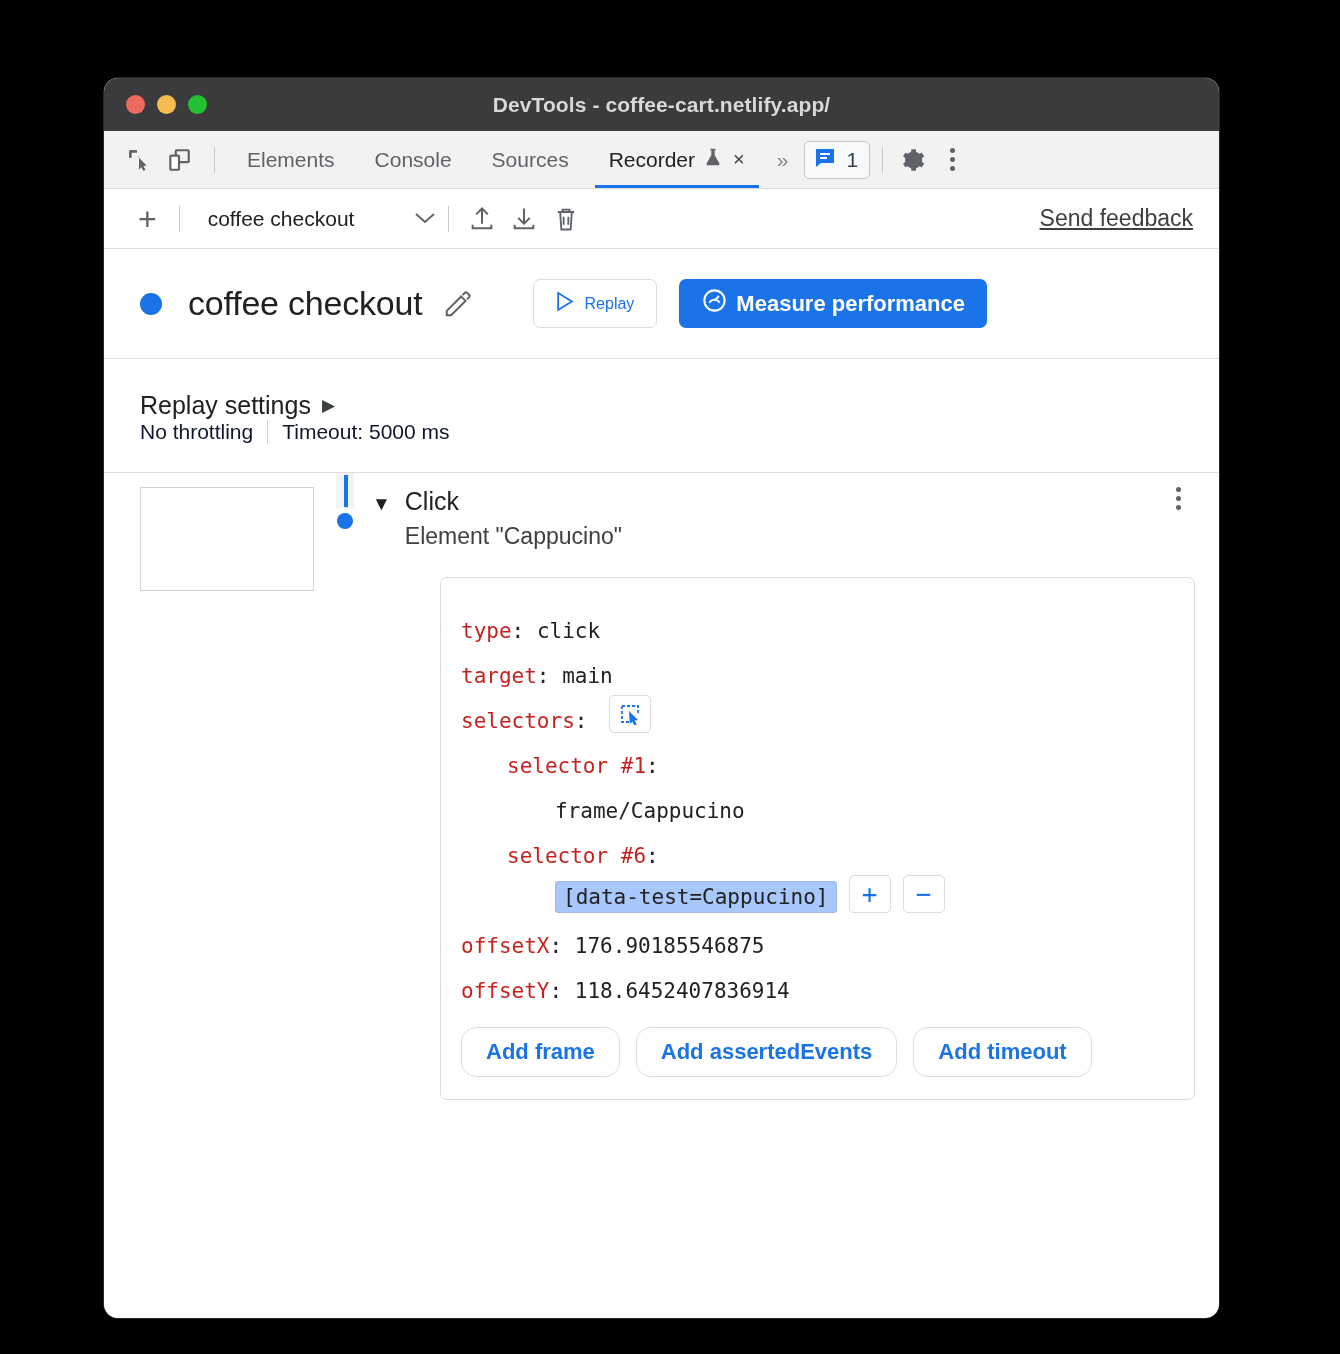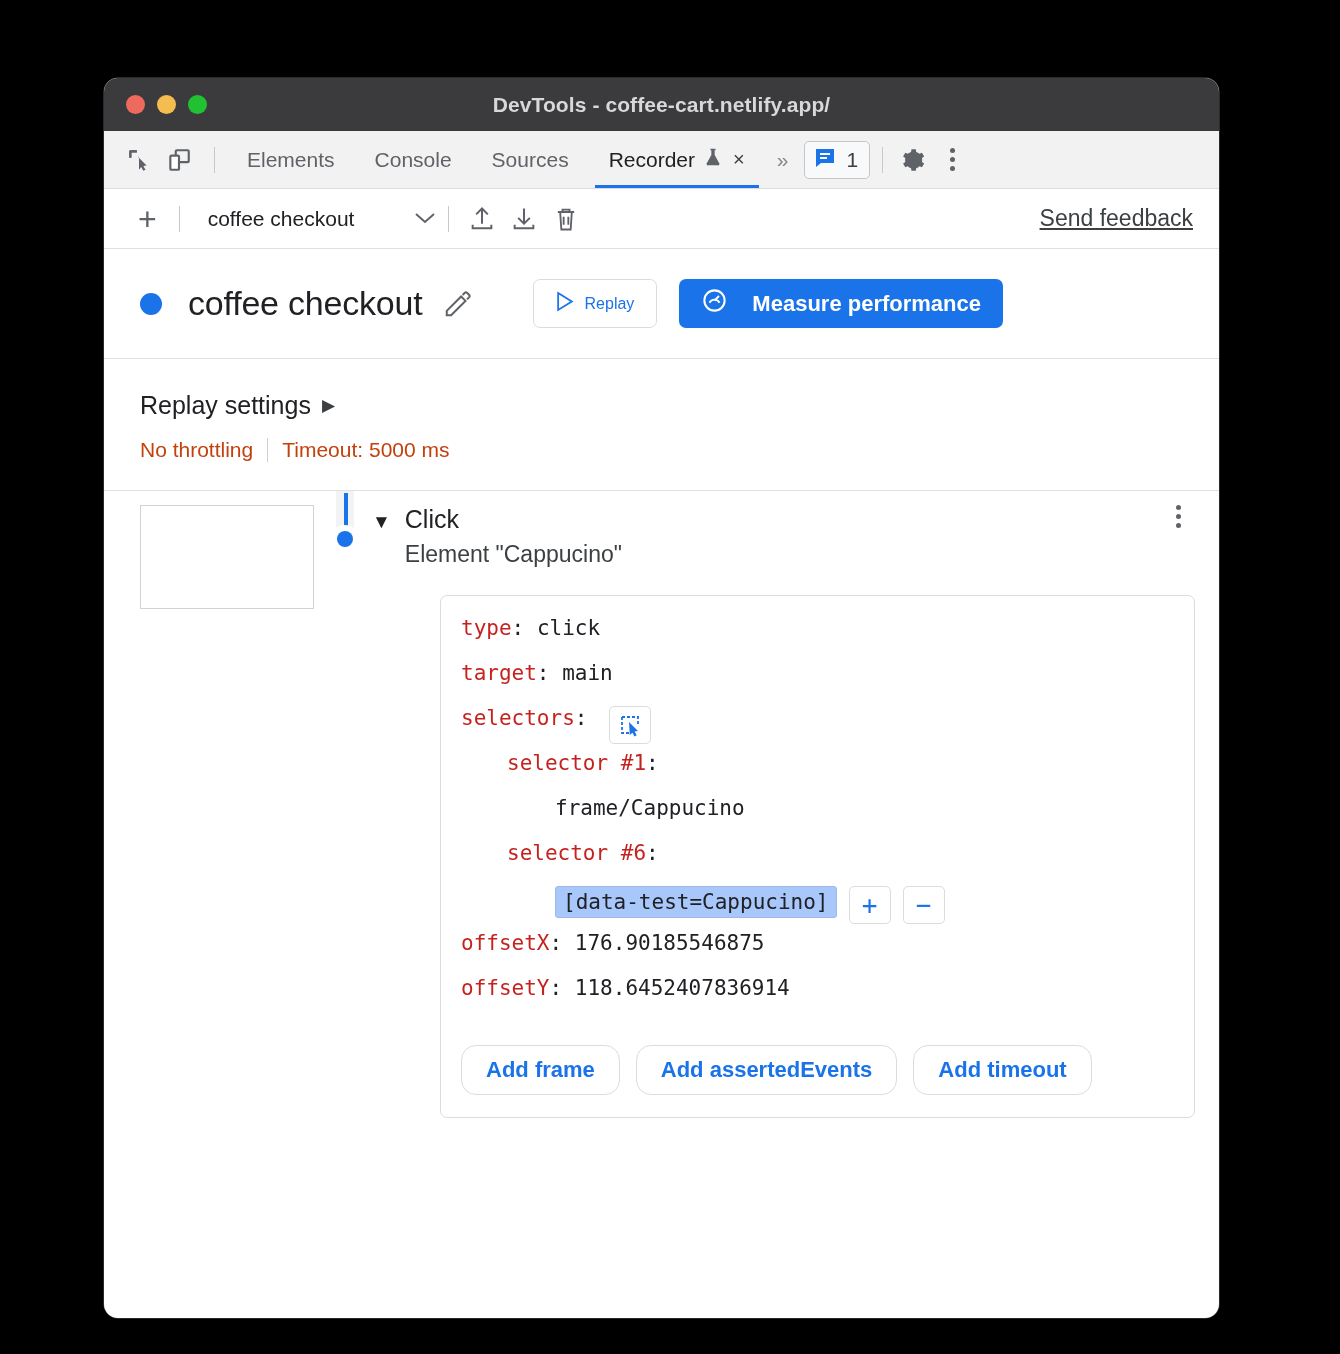--- a/index.html
+++ b/index.html
@@ -102,39 +102,39 @@
   .pencil { margin-left: 20px; display: flex; }
   .btn-replay {
     margin-left: 60px;
     display: flex; align-items: center; gap: 10px;
     border: 1px solid #dadce0; border-radius: 7px;
     height: 49px; padding: 15px 22px;
     color: #1a73e8; font-size: 16px; background: #fff;
   }
   .btn-measure {
     margin-left: 22px;
-    display: flex; align-items: center; gap: 24px;
+    display: flex; align-items: center; gap: 8px;
     border-radius: 7px; height: 49px; padding: 12px 22px;
     color: #fff; font-size: 22px; background: #1a73e8; border: none;
     font-weight: bold;
   }
   
   .settings {
     display: flex; padding: 32px 0 28px 36px;
     border-bottom: 1px solid #e0e0e0;
   }
   .settings-col { width: 590px; }
   .settings-col.env { width: auto; }
   .settings-head {
     font-size: 25px; color: #202124;
     display: flex; align-items: center; gap: 11px;
   }
   .tri-right { font-size: 17px; color: #3c4043; }
   .settings-sub {
-    margin-top: 18px; font-size: 21px; color: #c2410c;
+    font-size: 21px; color: #0f172a;
     display: flex; align-items: flex-end;
   }
   .settings-sub .sep { width: 1px; height: 24px; background: #d0d0d0; margin: 0 14px; }
   
   .steps { display: flex; position: relative; }
   .shot-col { width: 210px; padding: 14px 0 0 36px; }
   .shot-box { width: 174px; height: 104px; border: 1px solid #d2d2d2; background: #fff; }
   .timeline { width: 58px; position: relative; }
   .tl-rail {
     position: absolute; left: 22px; top: 0; width: 18px; height: 52px;
@@ -155,21 +155,21 @@
   
   .detail {
     margin: 27px 0 0 68px;
     border: 1px solid #dcdcdc;
     border-radius: 7px;
     padding: 20px 24px 22px 20px;
     font-family: "DejaVu Sans Mono", monospace;
     font-size: 21px;
     background: #fff;
   }
-  .row { display: flex; align-items: flex-start; min-height: 45px; }
+  .row { display: flex; align-items: flex-end; min-height: 45px; }
   .k { color: #c5221f; }
   .v { color: #202124; }
   .indent1 { padding-left: 46px; }
   .indent2 { padding-left: 94px; }
   .picker-btn {
     margin-left: 22px;
     width: 42px; height: 38px;
     border: 1px solid #dadce0; border-radius: 5px;
     display: flex; align-items: center; justify-content: center;
     background: #fff;

